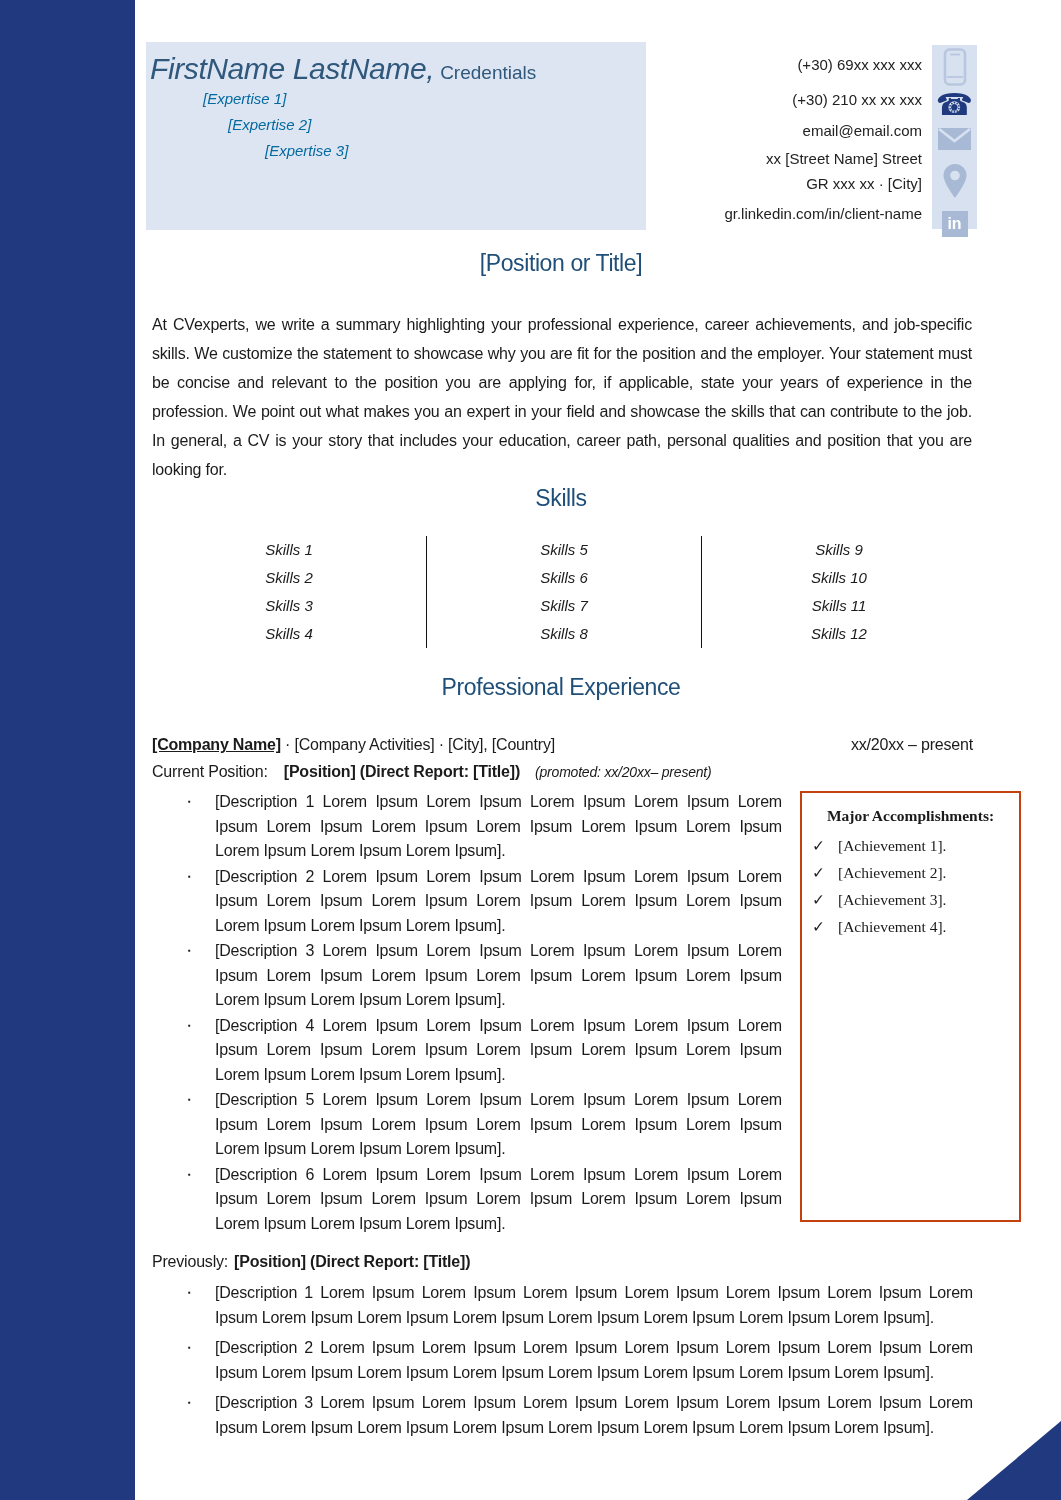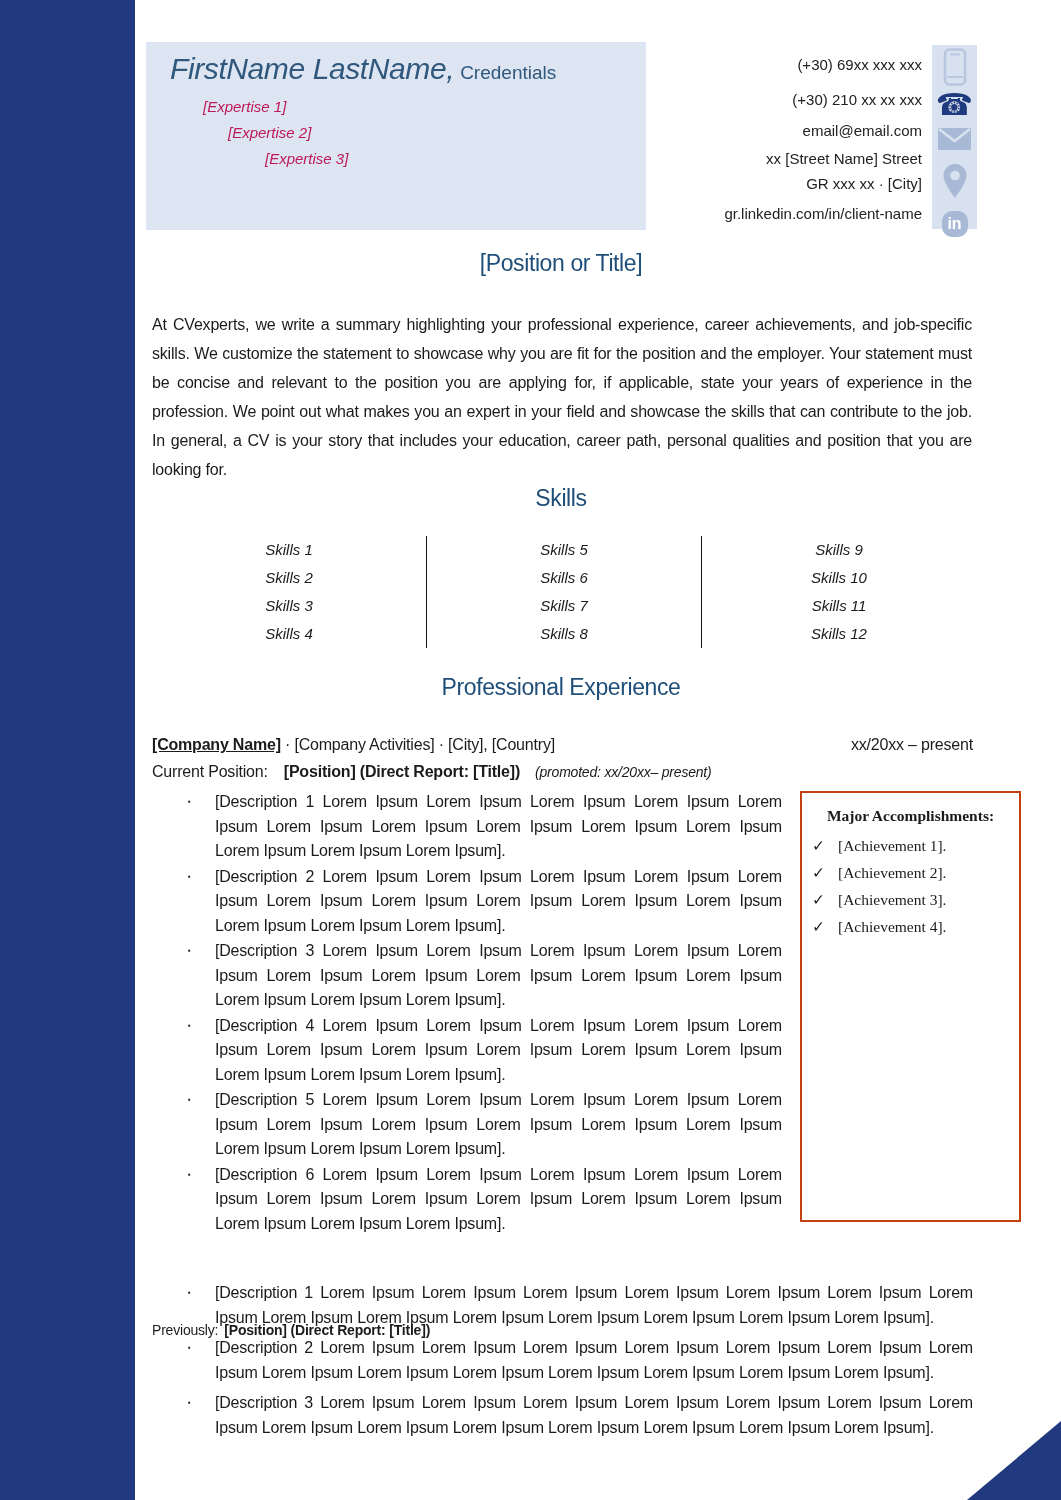--- a/index.html
+++ b/index.html
@@ -8,42 +8,42 @@
     font-family:"Liberation Sans","DejaVu Sans",sans-serif;color:#1b1b1b;
     overflow:hidden;margin:0 auto;
   }
   .left-bar{position:absolute;left:0;top:0;width:135px;height:1500px;background:#21397E;}
   .corner-triangle{
     position:absolute;right:0;bottom:0;width:94px;height:79px;background:#21397E;
     clip-path:polygon(100% 0,100% 100%,0 100%);
   }
   
   .header-box{position:absolute;left:146px;top:42px;width:500px;height:188px;background:#DCE5F1;}
-  .name-line{padding:10px 0 0 24px;color:#30577C;}
+  .name-line{padding:10px 0 0 4px;color:#30577C;}
   .name{font-style:italic;font-size:30px;letter-spacing:-0.4px;}
   .credentials{font-size:19px;margin-left:6px;}
-  .expertise{font-style:italic;font-size:15px;color:#be185d;line-height:26px;margin-top:8px;}
+  .expertise{font-style:italic;font-size:15px;color:#0369a1;line-height:26px;margin-top:0;}
   .exp-1{padding-left:57px;}
   .exp-2{padding-left:82px;}
   .exp-3{padding-left:119px;}
   
   .contact-block{position:absolute;left:646px;top:56px;width:276px;text-align:right;font-size:15px;color:#222;}
   .c-row{height:18px;line-height:18px;white-space:nowrap;}
   .m17{margin-bottom:17px;} .m13{margin-bottom:13px;} .m10{margin-bottom:10px;}
   .m7{margin-bottom:7px;} .m12{margin-bottom:12px;}
   .icon-strip{
     position:absolute;left:932px;top:45px;width:45px;height:184px;background:#D8E1F0;
     display:flex;flex-direction:column;align-items:center;
   }
   .ic{flex-shrink:0;display:block;}
   .ic-phone{margin-top:3px;}
   .ic-tel{margin-top:1px;font-size:30px;line-height:28px;color:#1F3A7E;font-family:"DejaVu Sans",sans-serif;}
   .ic-env{margin-top:9px;}
   .ic-pin{margin-top:10px;}
-  .ic-li{margin-top:9px;width:26px;height:26px;background:#A8B9D5;border-radius:10px;
+  .ic-li{margin-top:9px;width:26px;height:26px;background:#A8B9D5;border-radius:0;
     color:#ffffff;font-weight:bold;font-size:16px;text-align:center;line-height:25px;}
   
   .heading{position:absolute;left:146px;width:830px;text-align:center;
     font-size:23px;font-weight:400;letter-spacing:-0.4px;color:#1F4E79;}
   .h-position{top:250px;} .h-skills{top:485px;} .h-prof{top:674px;}
   .summary{position:absolute;left:152px;top:310px;width:820px;text-align:justify;
     font-size:16px;line-height:29px;letter-spacing:-0.2px;}
   
   .skills-grid{position:absolute;left:152px;top:536px;width:824px;display:flex;}
   .skill-col{flex:1;text-align:center;}
@@ -63,21 +63,21 @@
   .desc-text{flex:1;text-align:justify;font-size:16px;line-height:24.5px;letter-spacing:-0.2px;}
   
   .acc-box{position:absolute;left:800px;top:791px;width:221px;height:431px;
     border:2px solid #c2410c;box-sizing:border-box;background:#ffffff;
     font-family:"Liberation Serif","DejaVu Serif",serif;}
   .acc-title{text-align:center;font-weight:700;font-size:15.5px;margin-top:14px;}
   .acc-items{margin-top:12px;}
   .acc-item{display:flex;margin:0 6px 9px 10px;font-size:15.5px;line-height:18px;}
   .acc-item .check{width:26px;flex-shrink:0;color:#222;}
   
-  .prev-line{position:absolute;left:152px;top:1322px;width:821px;font-size:14px;
+  .prev-line{position:absolute;left:152px;top:1253px;width:821px;font-size:16px;
     letter-spacing:-0.2px;white-space:nowrap;}
   .prev-bold{font-weight:700;margin-left:6px;}
   .prev-list{position:absolute;left:152px;top:1281px;width:821px;}
   .prev-item{display:flex;margin-bottom:6px;}
   .prev-item .sq{width:27px;margin-left:36px;flex-shrink:0;font-size:8px;line-height:24.5px;}
   .prev-text{flex:1;text-align:justify;font-size:16px;line-height:24.5px;letter-spacing:-0.2px;}
 </style>
 </head>
 <body>
 

